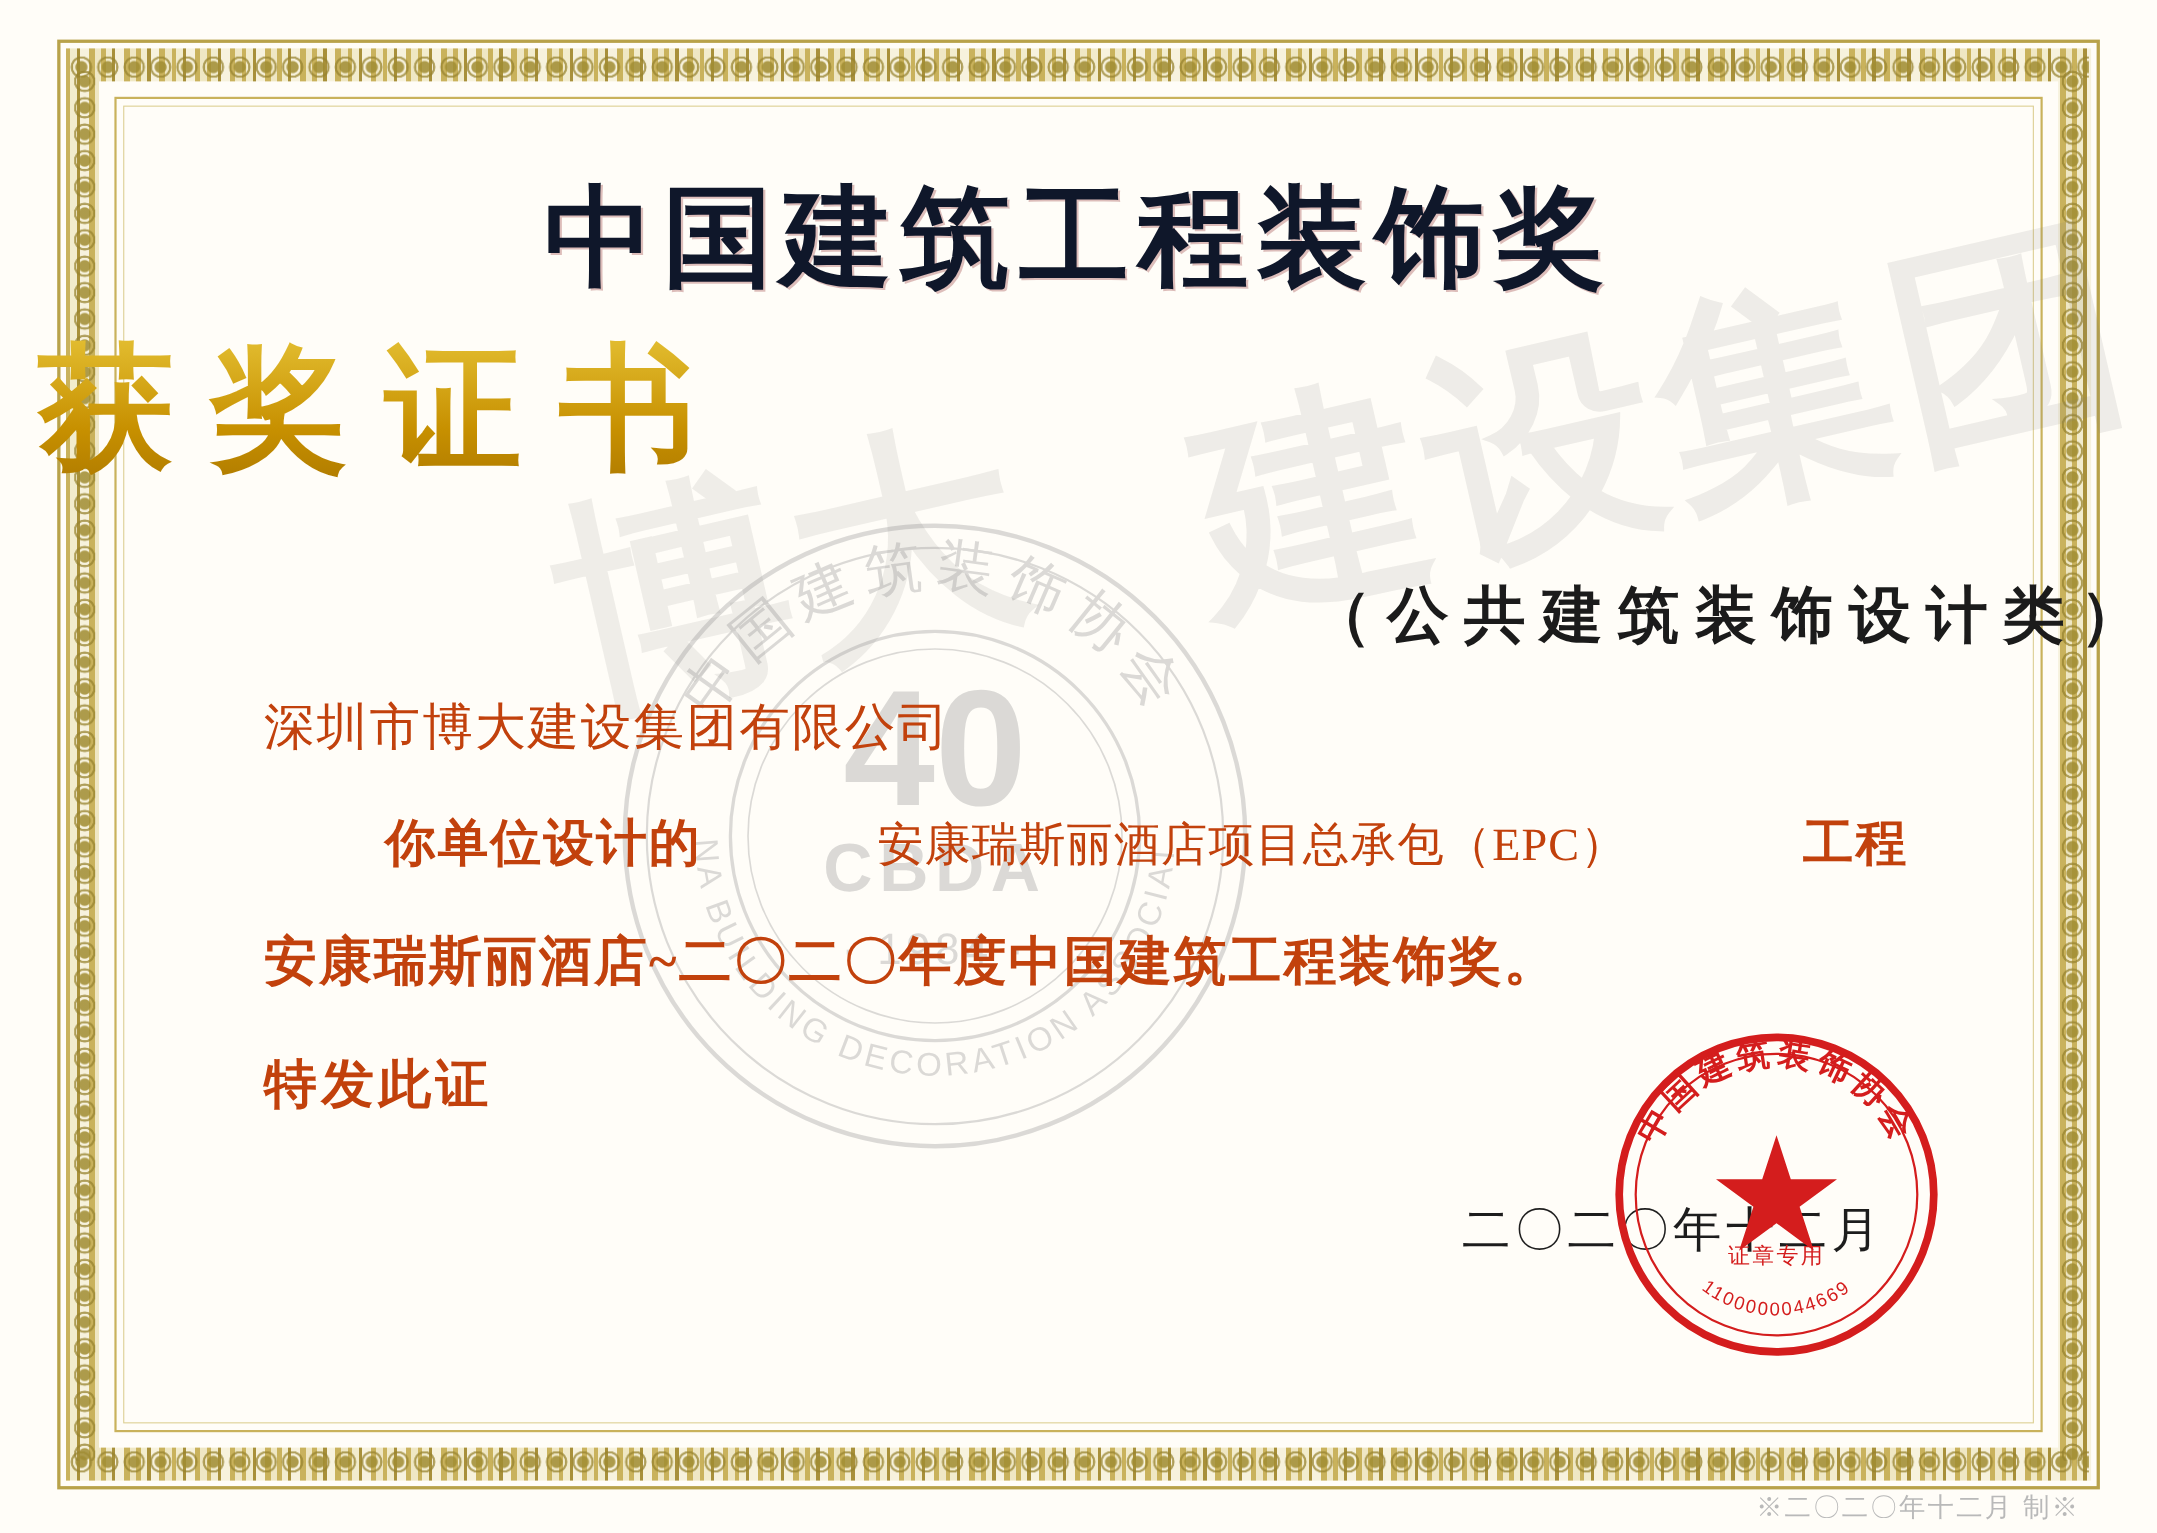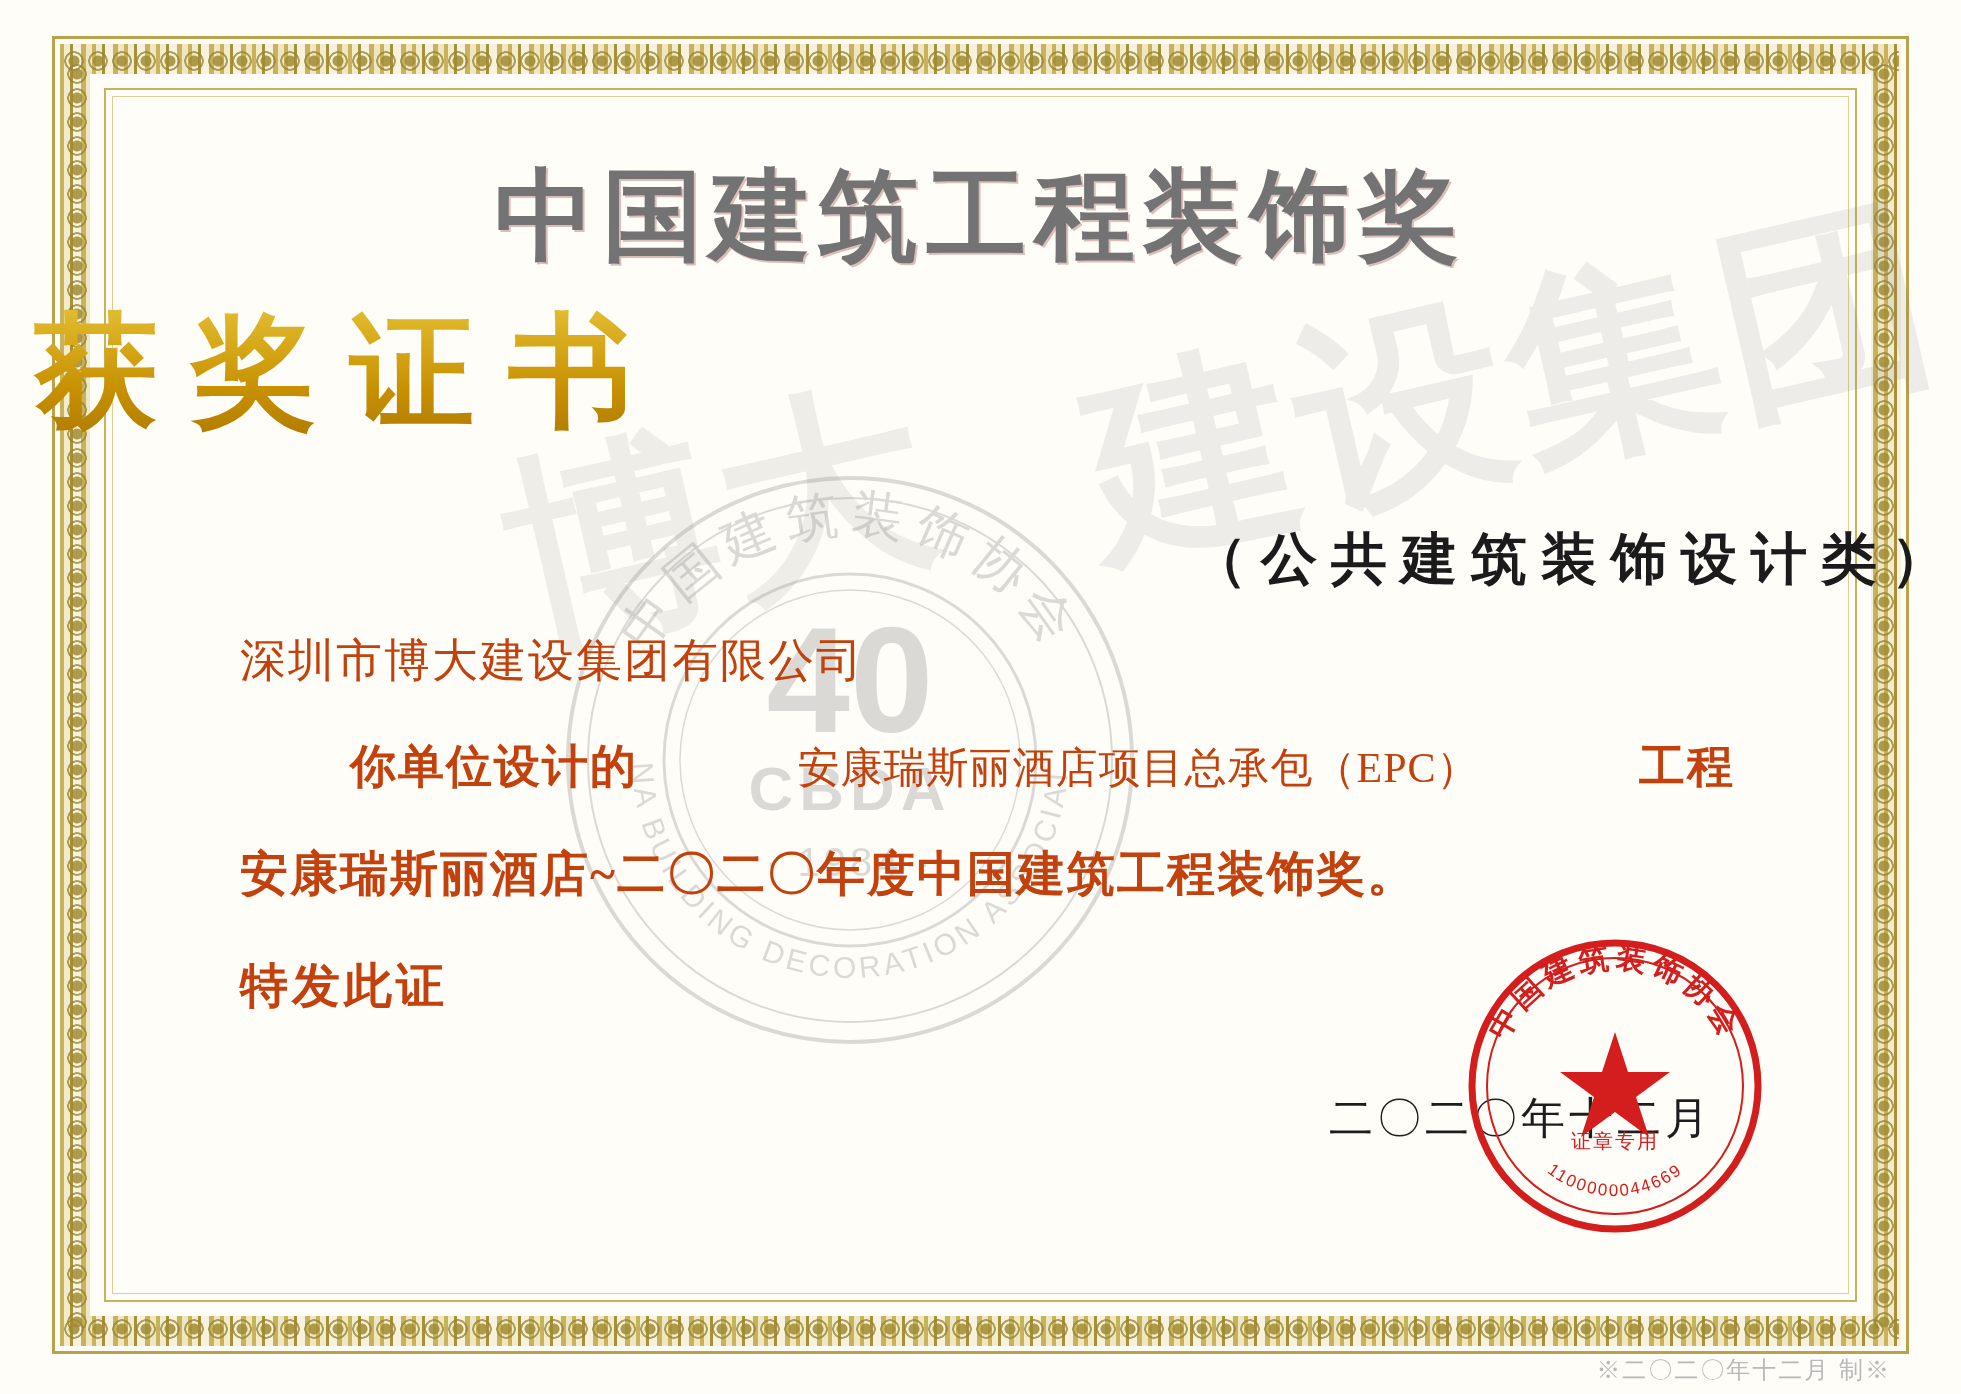--- a/index.html
+++ b/index.html
@@ -148,21 +148,21 @@
   
   .title-main {
     position: absolute;
     left: 0; right: 0;
     top: 150px;
     text-align: center;
     font-family: "Liberation Serif", serif;
     font-weight: bold;
     font-size: 100px;
     letter-spacing: 8px;
-    color: #737373;
+    color: #0f172a;
     text-shadow: 2px 2px 0 rgba(120,0,0,0.25);
   }
   .title-sub {
     position: absolute;
     left: 0; right: 0;
     top: 290px;
     text-align: left;
     font-family: "Liberation Serif", serif;
     font-weight: bold;
     font-size: 124px;

